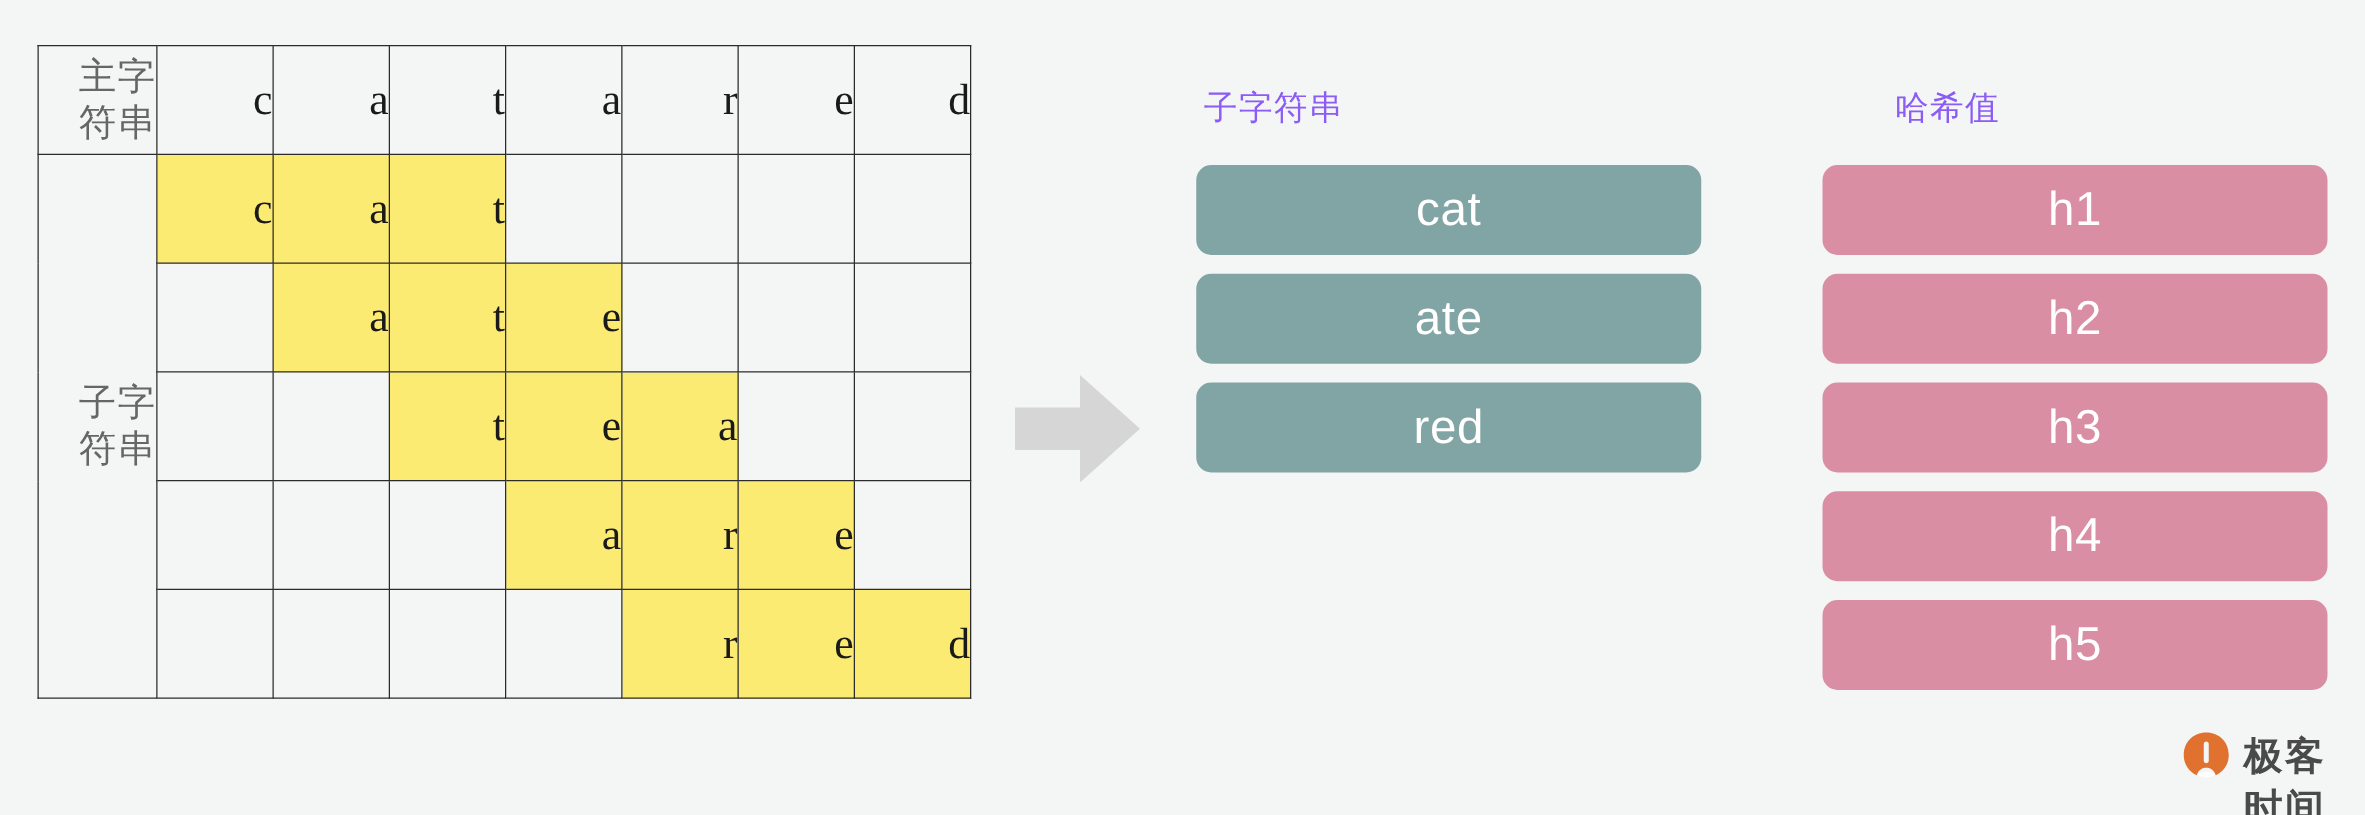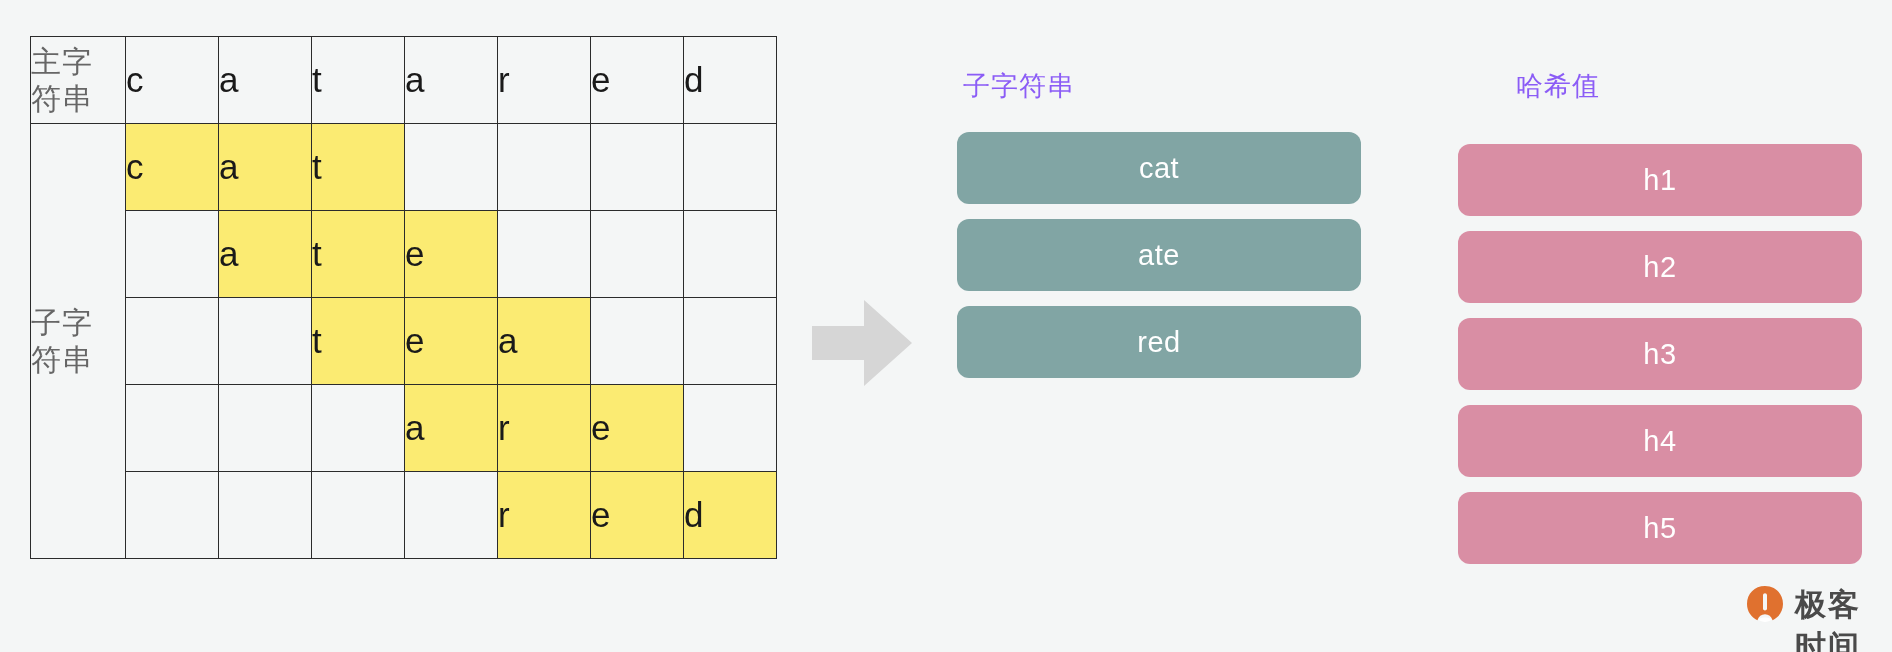--- a/index.html
+++ b/index.html
@@ -25,25 +25,25 @@
   }
   table.matrix {
     border-collapse: collapse;
     table-layout: fixed;
   }
   table.matrix td {
     border: 1px solid #2b2b2b;
     background: #f4f6f6;
     width: 93px;
     height: 87px;
-    text-align: left;
+    text-align: right;
     vertical-align: middle;
     font-size: 35px;
     color: #1a1a1a;
-    font-family: Liberation Sans, sans-serif;
+    font-family: Liberation Serif, serif;
   }
   table.matrix td.lbl {
     width: 95px;
     color: #666;
     font-size: 30px;
     line-height: 1.25;
     letter-spacing: 1px;
   }
   table.matrix td.hl {
     background: #fbeb72;
@@ -70,30 +70,30 @@
   #title-sub { left: 963px; top: 68px; }
   #title-hash { left: 1516px; top: 68px; }
 
   .pill-col {
     position: absolute;
     display: flex;
     flex-direction: column;
     gap: 15px;
   }
   #col-substrings { left: 957px; top: 132px; width: 404px; }
-  #col-hashes    { left: 1458px; top: 132px; width: 404px; margin-top: 12px; }
+  #col-hashes    { left: 1458px; top: 132px; width: 404px; }
 
   .pill {
     height: 72px;
     border-radius: 12px;
     display: flex;
     align-items: center;
     justify-content: center;
     color: #ffffff;
-    font-size: 29px;
+    font-size: 38px;
     letter-spacing: 0.5px;
   }
   .pill.teal { background: #81a5a4; }
   .pill.pink { background: #d98ea4; }
 
   
   #logo {
     position: absolute;
     left: 1745px;
     top: 584px;

